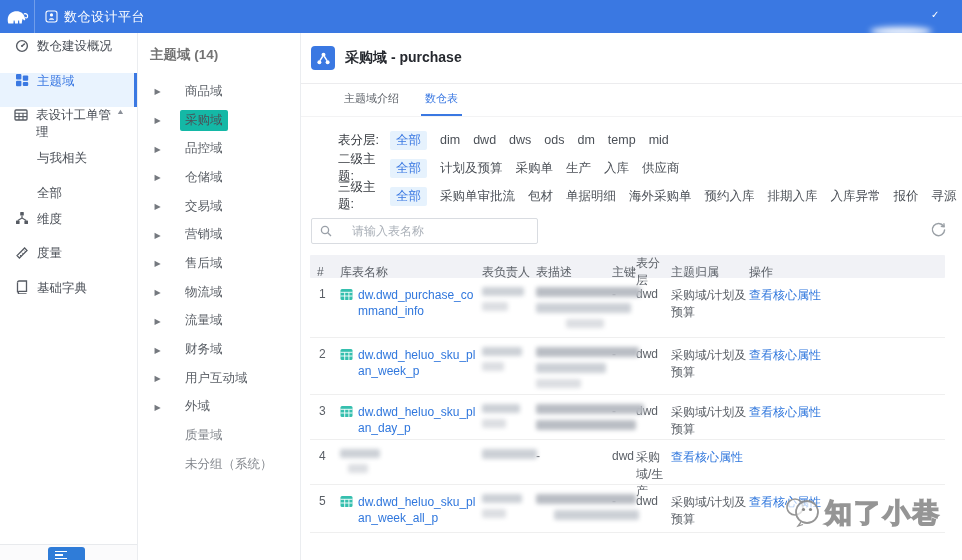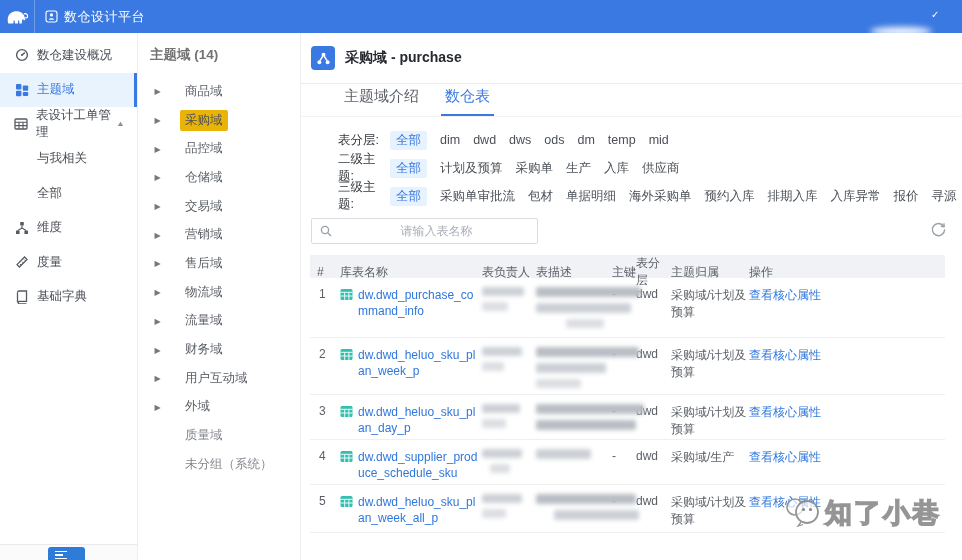--- a/index.html
+++ b/index.html
@@ -17,55 +17,55 @@
   .topbar .tb-title{font-size:13px;letter-spacing:.5px;}
   .blob{position:absolute;border-radius:3px;}
   .tb-blob1{left:148px;top:8px;width:96px;height:16px;background:rgba(255,255,255,.85);filter:blur(3px);}
   .tb-blob2{left:166px;top:26px;width:58px;height:8px;background:rgba(255,255,255,.55);filter:blur(3px);border-radius:50%;}
   .tb-avatar{left:897px;top:5px;width:27px;height:22px;background:rgba(255,255,255,.8);filter:blur(2px);}
   .tb-avablob{left:870px;top:27px;width:62px;height:9px;background:rgba(255,255,255,.95);filter:blur(3px);border-radius:50%;z-index:31;}
   .tb-check{position:absolute;left:931px;top:9px;color:#fff;font-size:10px;z-index:32;}
   
   .sidebar{position:absolute;top:33px;left:0;width:137px;height:527px;background:#fff;border-right:1px solid #ebedf0;z-index:20;}
   .snav{padding-top:5px;}
-  .s-item{height:34.5px;display:flex;align-items:center;padding-left:14px;font-size:12.5px;color:#4a4f57;cursor:pointer;position:relative;}
+  .s-item{height:34.5px;display:flex;align-items:flex-start;padding-left:14px;font-size:12.5px;color:#4a4f57;cursor:pointer;position:relative;}
   .s-item .sicon{width:15px;height:15px;margin-right:8px;display:flex;align-items:center;justify-content:center;}
   .s-item.active{background:#e9f3fe;color:#3a78e2;}
   .s-item.active::after{content:"";position:absolute;right:0;top:0;bottom:0;width:3px;background:#3a78e2;}
   .s-sub{height:34.5px;display:flex;align-items:center;padding-left:37px;font-size:12.5px;color:#4a4f57;cursor:pointer;}
   .s-chevron{margin-left:auto;margin-right:12px;color:#8a8f98;font-size:9px;transform:scaleY(.8);}
   .s-footer{position:absolute;bottom:0;left:0;right:0;height:15px;border-top:1px solid #e8eaed;background:#fbfbfc;}
   .s-collapse-btn{position:absolute;left:48px;top:2px;width:30px;height:16px;background:#2f7cd8;border-radius:3px;display:flex;flex-direction:column;justify-content:center;gap:2px;padding-left:7px;}
   .s-collapse-btn i{display:block;width:12px;height:1.5px;background:#fff;}
   .s-collapse-btn i.short{width:8px;}
   
   .dpanel{position:absolute;top:33px;left:138px;width:162px;height:527px;background:#fff;border-right:1px solid #ebedf0;z-index:20;}
   .dp-title{padding:13px 0 0 12px;font-size:13.5px;font-weight:bold;color:#737373;}
   .dp-list{margin-top:13px;}
   .dp-item{height:28.7px;display:flex;align-items:center;padding-left:16px;font-size:12.5px;color:#5a5f66;cursor:pointer;}
   .dp-item .tri{width:12px;font-size:9px;color:#75797f;transform:scale(.9);}
   .dp-item .dlabel{margin-left:14px;padding:2px 5px;border-radius:2px;}
-  .dp-item.selected .dlabel{background:#eab308;color:#4b5057;}
+  .dp-item.selected .dlabel{background:#14b8a6;color:#4b5057;}
   .dp-item.no-tri{padding-left:28px;}
   .dp-item.dim{color:#83878d;}
   
   .main{position:absolute;top:33px;left:301px;width:661px;height:527px;background:#fff;z-index:10;}
   .m-header{position:absolute;top:0;left:0;right:0;height:50px;border-bottom:1px solid #ececee;display:flex;align-items:center;}
   .m-hicon{width:24px;height:24px;border-radius:4px;background:#3a78e2;margin-left:10px;display:flex;align-items:center;justify-content:center;}
   .m-title{margin-left:10px;font-size:14px;font-weight:bold;color:#25282e;}
   .m-tabs{position:absolute;top:51px;left:0;right:0;height:33px;display:flex;align-items:flex-end;padding-left:39px;border-bottom:1px solid #f3f3f4;box-sizing:border-box;}
-  .m-tab{font-size:15px;color:#5a5f66;padding:0 4px 10px 4px;margin-right:18px;cursor:pointer;}
+  .m-tab{font-size:11px;color:#5a5f66;padding:0 4px 10px 4px;margin-right:18px;cursor:pointer;}
   .m-tab.active{color:#3a78e2;border-bottom:2px solid #3a78e2;padding-bottom:8px;}
   .m-filters{position:absolute;top:93px;left:7px;right:10px;}
   .f-row{height:28px;display:flex;align-items:center;font-size:12.5px;}
   .f-label{width:52px;color:#33373d;flex:none;margin-left:30px;}
   .f-opt{margin-right:13px;color:#4b5057;cursor:pointer;white-space:nowrap;}
   .f-opt.active{color:#3a78e2;background:#e6f2fd;padding:1px 6px;border-radius:2px;}
   .m-search{position:absolute;top:185px;left:10px;width:227px;height:26px;border:1px solid #d9dce1;border-radius:2px;display:flex;align-items:center;background:#fff;box-sizing:border-box;}
-  .m-search input{border:none;outline:none;flex:1;font-size:12px;color:#333;margin-left:4px;font-family:inherit;background:transparent;text-align:center;}
+  .m-search input{border:none;outline:none;flex:1;font-size:12px;color:#333;margin-left:18px;font-family:inherit;background:transparent;}
   .m-search input::placeholder{color:#aab0b8;}
   .m-search .mag{margin-left:8px;display:flex;}
   .m-refresh{position:absolute;top:188px;right:15px;cursor:pointer;display:flex;}
   
   .tbl{position:absolute;top:222px;left:9px;width:635px;font-size:12px;color:#5a5f66;}
   .t-grid{display:grid;grid-template-columns:30px 142px 54px 76px 24px 35px 78px 1fr;}
   .t-head{height:23px;background:#f1f2f6;align-items:center;color:#5a5f66;border-radius:1px;}
   .t-head .hc{padding-left:0;}
   .t-head .hc.first{padding-left:7px;}
   .t-row{align-items:start;border-bottom:1px solid #efefef;padding-top:9px;box-sizing:border-box;}
@@ -400,27 +400,20 @@
           <div class="rblob dark" style="width:100px;height:10px;"></div>
         </div>
       <div>-</div>
       <div>dwd</div>
       <div>采购域/计划及预算</div>
       <div class="t-link">查看核心属性</div>
     </div>
 
     <div class="t-grid t-row" style="height:45px;">
       <div class="t-idx">4</div>
-      <div class="t-name">
-        <span class="ticon"><svg width="13" height="13" viewBox="0 0 13 13">
-              <rect x="0.5" y="1" width="12" height="11" rx="1.5" fill="#35bfae"></rect>
-              <path d="M.5 4.3 h12 M4.7 4.3 V12 M8.9 4.3 V12 M.5 8 h12" stroke="#fff" stroke-width=".9"></path>
-            </svg></span>
-        <span class="tname">dw.dwd_supplier_produce_schedule_sku</span>
-      </div>
       <div>
           <div class="rblob" style="width:40px;height:9px;"></div>
           <div class="rblob light" style="width:20px;height:9px;margin-left:8px;"></div>
         </div>
       <div>
           <div class="rblob" style="width:55px;height:10px;"></div>
         </div>
       <div>-</div>
       <div>dwd</div>
       <div>采购域/生产</div>

